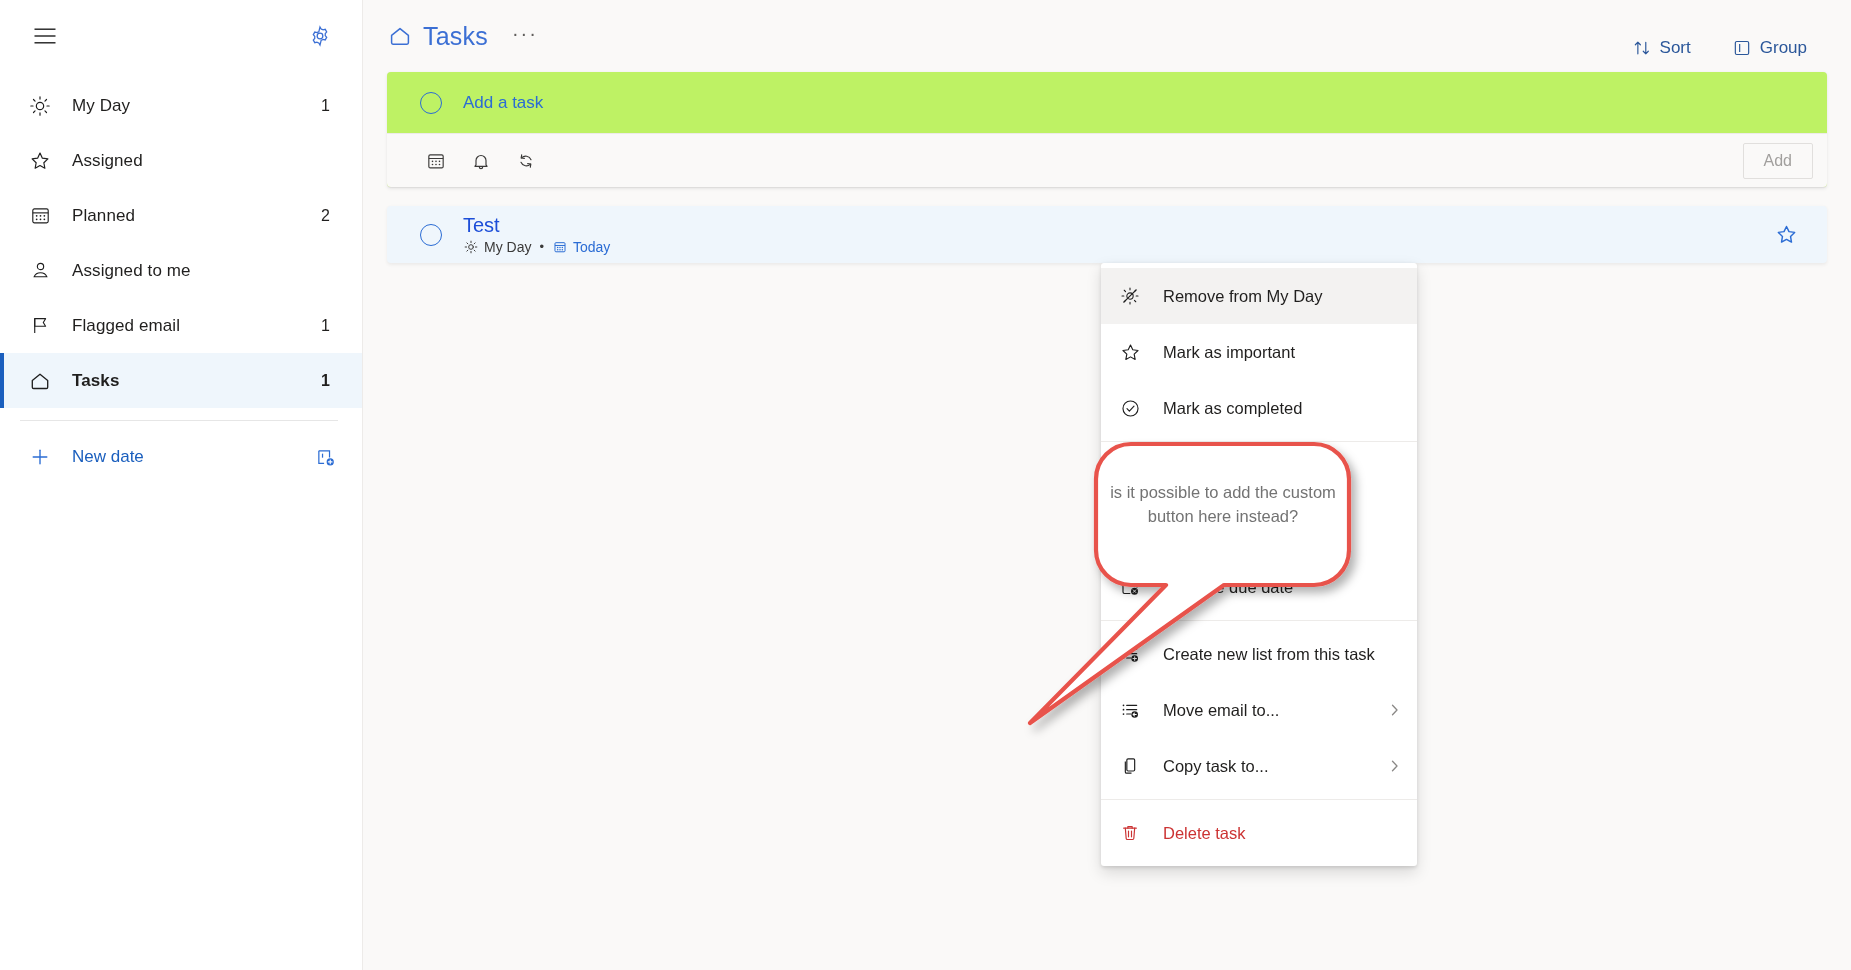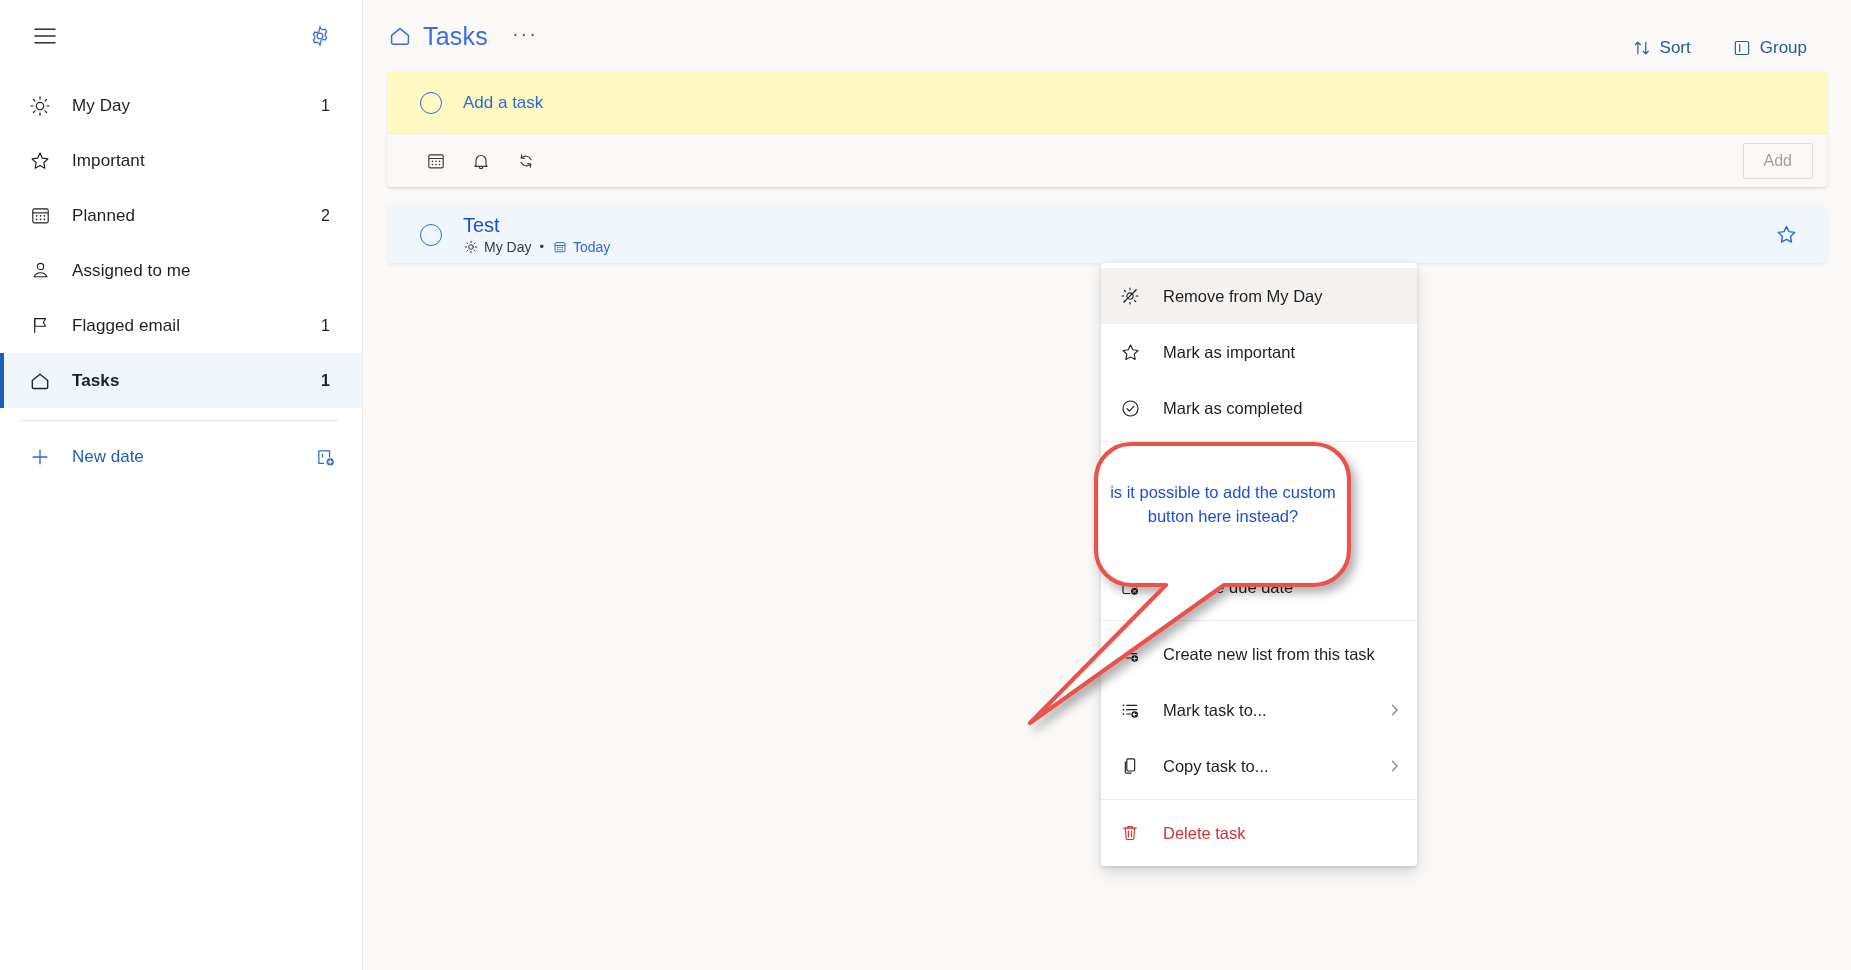--- a/index.html
+++ b/index.html
@@ -88,21 +88,21 @@
   .head-btn {
     display: flex; align-items: center; gap: 9px;
     color: #2b579a; font-size: 17px; cursor: pointer;
     padding: 6px 10px; margin-left: 22px; margin-top: 24px;
   }
   .head-btn .hb-ic { width: 18px; height: 18px; display:flex; align-items:center; justify-content:center; }
 
   .main-body { padding: 0 24px 0 24px; }
 
   .add-card {
-    background: #fef9c3;
+    background: #bef264;
     border-radius: 4px;
     box-shadow: 0 1.6px 3.6px rgba(0,0,0,.08), 0 .3px .9px rgba(0,0,0,.06);
     overflow: hidden;
   }
   .add-row {
     height: 62px;
     display: flex; align-items: center;
     padding-left: 33px;
     border-bottom: 1px solid #edebe9;
     cursor: text;
@@ -178,21 +178,21 @@
   .mi.danger .mi-ic { color: #c33; }
   .mi-sep { height: 1px; background: #edebe9; margin: 5px 0; }
 
   
   #callout-layer { position: absolute; inset: 0; z-index: 60; pointer-events: none; }
   #callout-text {
     position: absolute;
     left: 1108px; top: 480px;
     width: 230px;
     text-align: center;
-    color: #1d4ed8;
+    color: #737373;
     font-size: 16.5px;
     line-height: 24px;
     font-family: "Liberation Sans", sans-serif;
   }
 </style>
 </head>
 <body>
 
 <div id="app">
 
@@ -228,21 +228,21 @@
         <span class="ni-label">My Day</span>
         <span class="ni-count">1</span>
       </div>
 
       <div class="nav-item">
         <span class="ni-icon">
           <svg width="22" height="22" viewBox="0 0 24 24" fill="none" stroke="#1f1f1f" stroke-width="1.3" stroke-linejoin="round">
             <path d="M12 3.4l2.6 5.5 6 .8-4.4 4.2 1.1 6-5.3-2.9-5.3 2.9 1.1-6L3.4 9.7l6-.8z"></path>
           </svg>
         </span>
-        <span class="ni-label">Important</span>
+        <span class="ni-label">Assigned</span>
         <span class="ni-count"></span>
       </div>
 
       <div class="nav-item">
         <span class="ni-icon">
           <svg width="21" height="21" viewBox="0 0 24 24" fill="none" stroke="#1f1f1f" stroke-width="1.3">
             <rect x="3.2" y="4.4" width="17.6" height="16" rx="1.8"></rect>
             <line x1="3.2" y1="9" x2="20.8" y2="9"></line>
             <g fill="#1f1f1f" stroke="none">
               <circle cx="7.6" cy="12.4" r="1"></circle>
@@ -524,21 +524,21 @@
                 <circle cx="4.2" cy="11.6" r="1.05"></circle>
                 <circle cx="4.2" cy="16.8" r="1.05"></circle>
               </g>
             <line x1="8" y1="6.4" x2="20" y2="6.4"></line>
               <line x1="8" y1="11.6" x2="20" y2="11.6"></line>
               <line x1="8" y1="16.8" x2="13" y2="16.8"></line>
             <circle cx="17.6" cy="17.4" r="4" fill="#1f1f1f" stroke="none"></circle>
             <path d="M19.5 17.4h-3.8M17.3 15.8l-1.6 1.6 1.6 1.6" stroke="#ffffff" stroke-width="1.25" stroke-linejoin="round" fill="none"></path>
           </svg>
         </span>
-        <span class="mi-label">Mark task to...</span>
+        <span class="mi-label">Move email to...</span>
         <span class="mi-chev">
           <svg width="12" height="14" viewBox="0 0 12 14" fill="none" stroke="#8a8886" stroke-width="1.3" stroke-linecap="round" stroke-linejoin="round">
               <path d="M3.5 2.2L8 7l-4.5 4.8"></path>
             </svg>
         </span>
       </div>
 
       <div class="mi">
         <span class="mi-ic">
           <svg width="20" height="20" viewBox="0 0 24 24" fill="none" stroke="#1f1f1f" stroke-width="1.4" stroke-linejoin="round">

